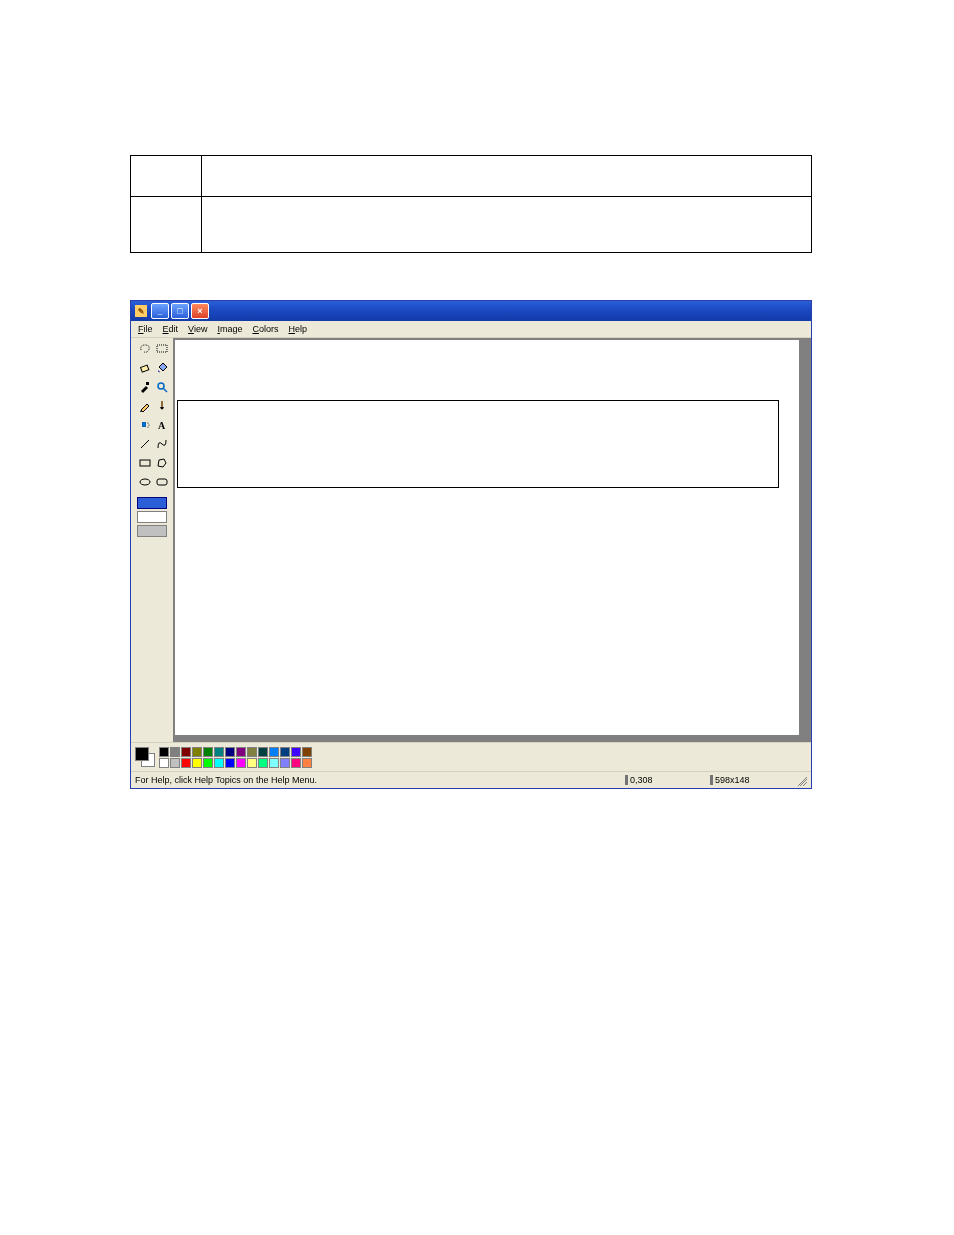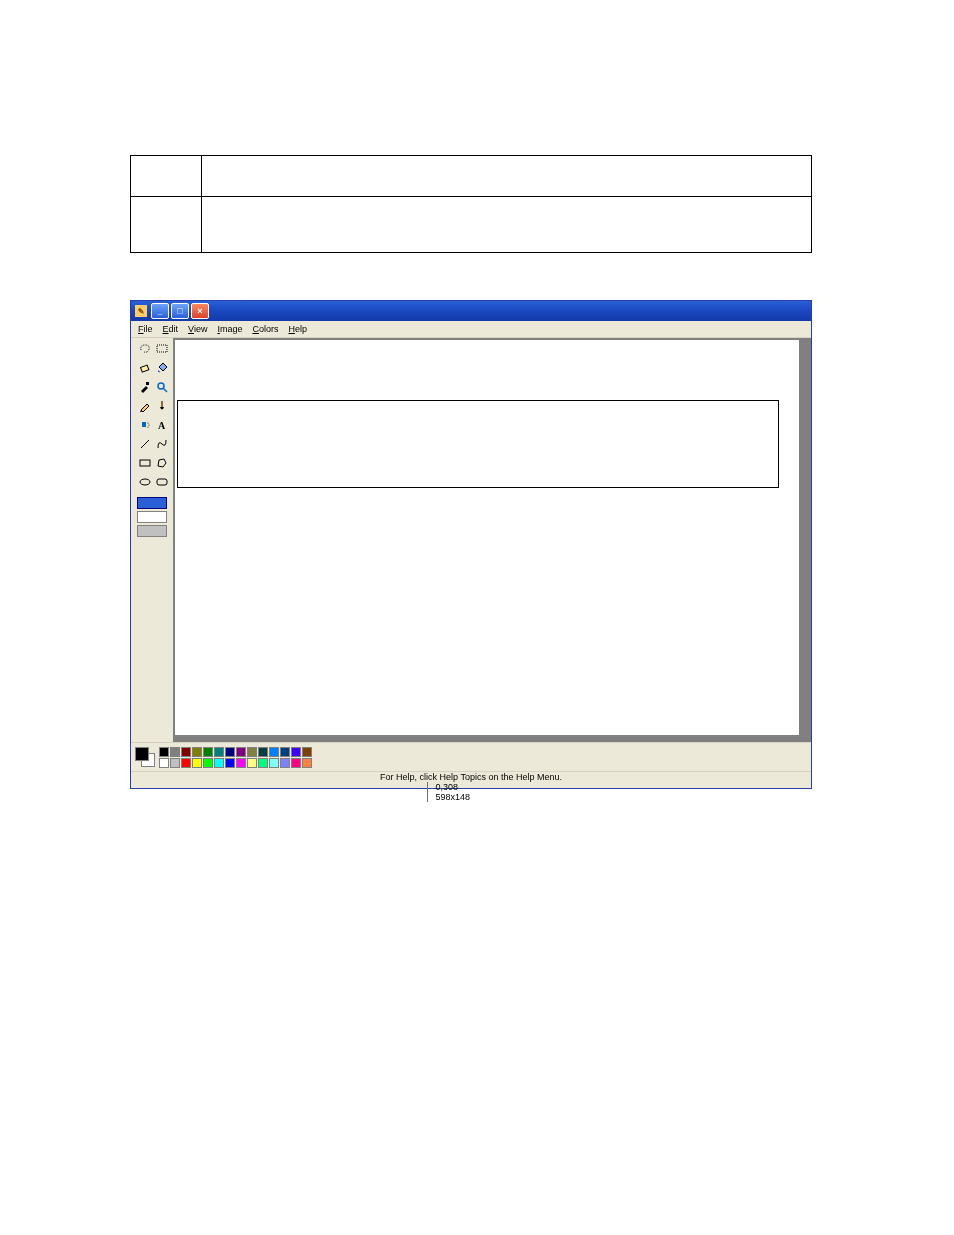--- a/index.html
+++ b/index.html
@@ -209,27 +209,26 @@
   
   .statusbar {
     height: 16px;
     background: #ece9d8;
     border-top: 1px solid #d6d2c2;
     display: flex;
     align-items: center;
     font-size: 9px;
     padding: 0 4px;
     color: #000;
-    flex-direction: column;
   }
   .sb-help { flex: 1; }
   .sb-cell {
     width: 80px;
-    border-left: 1px solid #737373;
-    padding-left: 8px;
+    border-left: 3px solid #737373;
+    padding-left: 2px;
   }
   .sb-grip {
     width: 12px; height: 12px;
     background:
       linear-gradient(135deg, transparent 60%, #808080 60%, #808080 65%, transparent 65%),
       linear-gradient(135deg, transparent 70%, #808080 70%, #808080 75%, transparent 75%),
       linear-gradient(135deg, transparent 80%, #808080 80%, #808080 85%, transparent 85%);
   }
 </style>
 </head>

